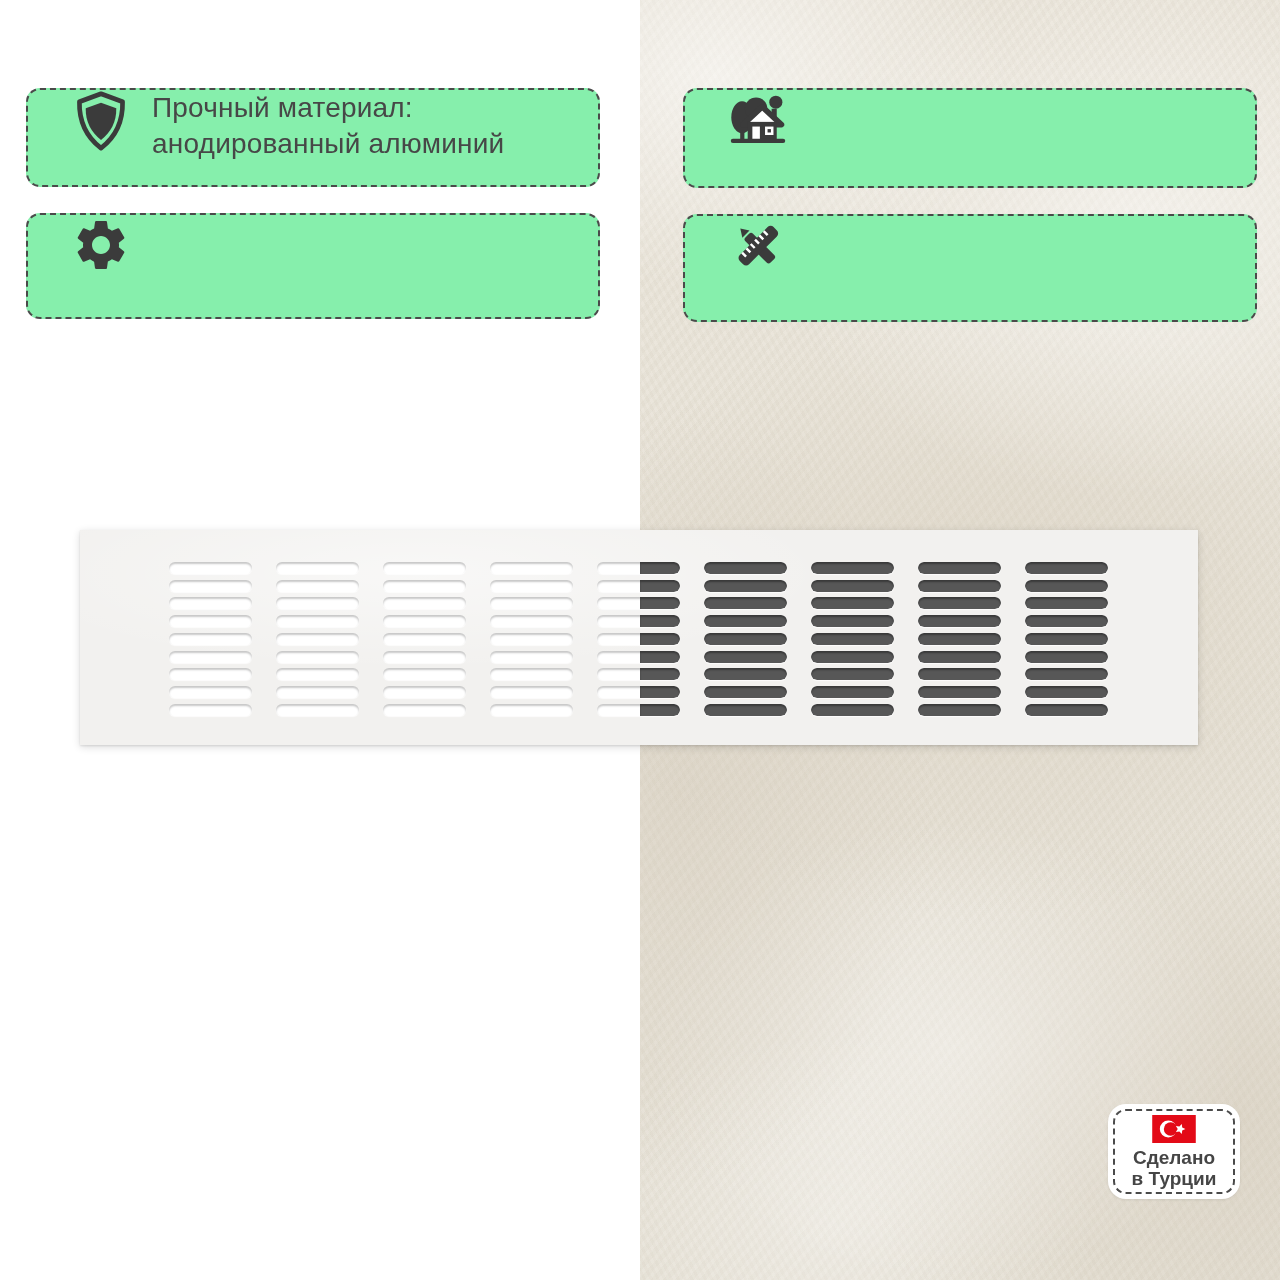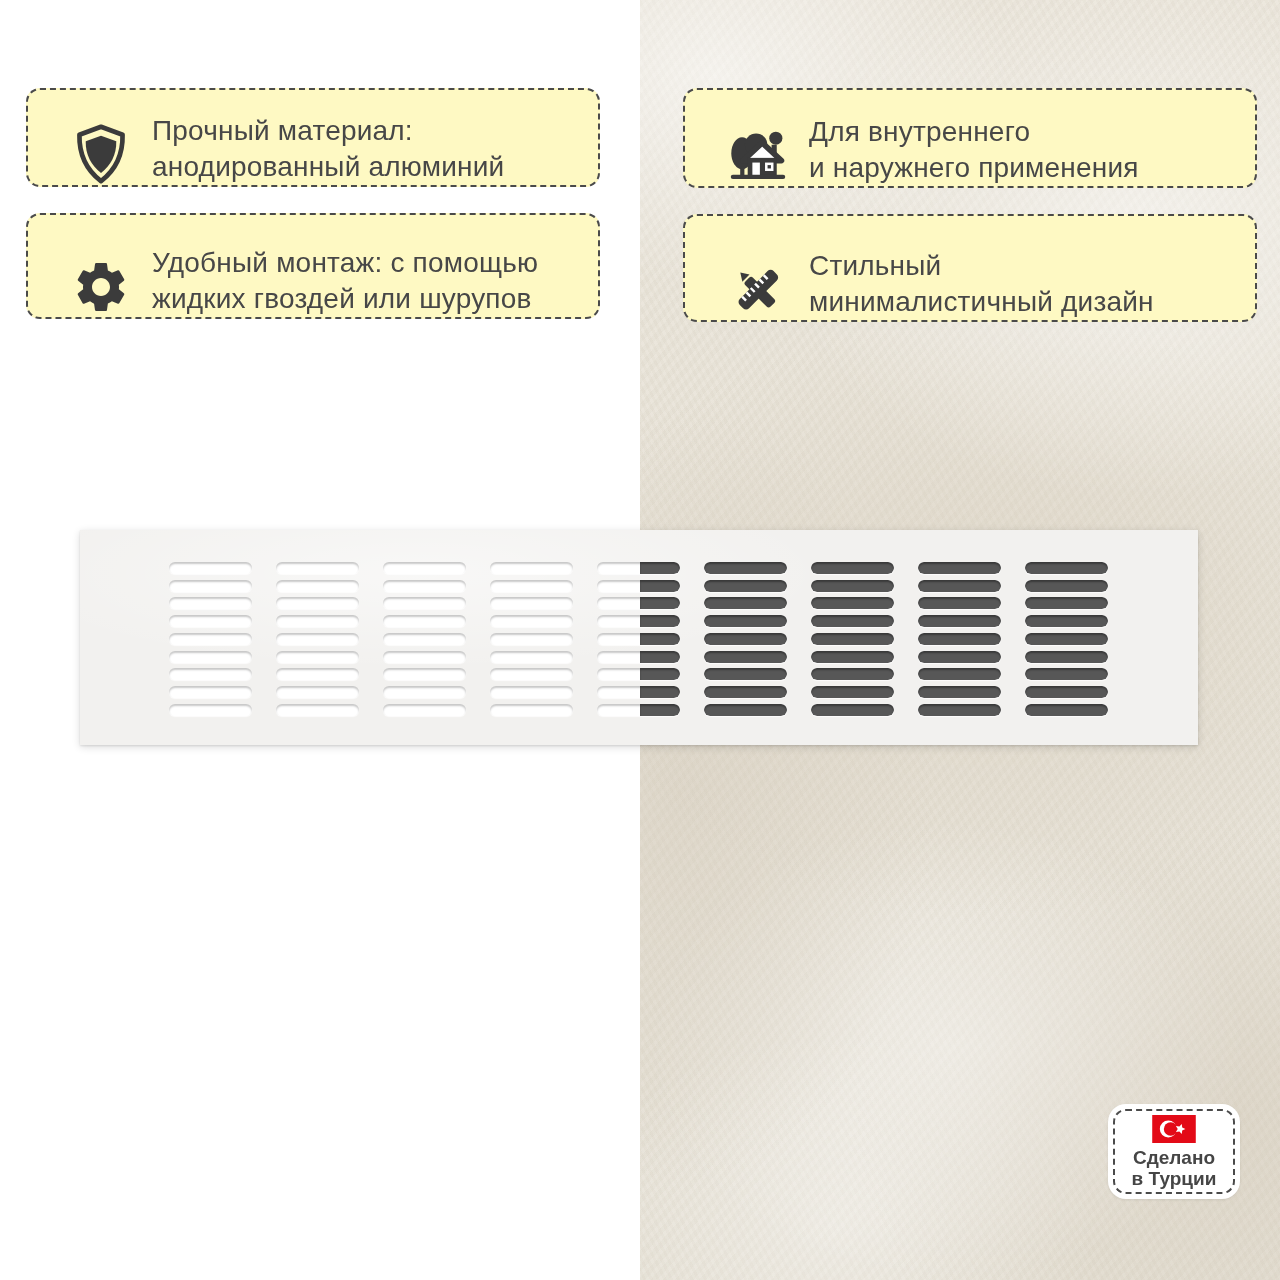--- a/index.html
+++ b/index.html
@@ -20,23 +20,23 @@
       radial-gradient(430px 330px at 48% 82%, rgba(255,255,255,0.42), rgba(255,255,255,0) 70%),
       radial-gradient(520px 420px at 92% 88%, rgba(209,199,182,0.42), rgba(209,199,182,0) 72%),
       radial-gradient(380px 280px at 30% 96%, rgba(255,255,255,0.35), rgba(255,255,255,0) 70%),
       repeating-linear-gradient(63deg, rgba(255,255,255,0.05) 0 3px, rgba(189,180,163,0.06) 3px 6px),
       repeating-linear-gradient(-48deg, rgba(255,255,255,0.04) 0 4px, rgba(176,167,150,0.05) 4px 9px),
       linear-gradient(180deg,#eae5da,#e5e0d4);
   }
   
   .feature-box{
     position:absolute;box-sizing:border-box;
-    background:#fef9c3;
+    background:#86efac;
     border:2px dashed #4a4a4a;border-radius:14px;
-    display:flex;align-items:flex-end;
+    display:flex;align-items:flex-start;
     padding:0 18px 0 42px;gap:20px;
   }
   .fb1{left:26px;top:88px;width:574px;height:99px;}
   .fb2{left:26px;top:213px;width:574px;height:106px;}
   .fb3{left:683px;top:88px;width:574px;height:100px;}
   .fb4{left:683px;top:214px;width:574px;height:108px;}
   .feature-icon{flex:0 0 62px;display:flex;align-items:center;justify-content:center;}
   .feature-text{
     color:#474747;font-size:28px;line-height:36px;
     white-space:pre-line;letter-spacing:0.2px;
@@ -87,59 +87,53 @@
   <span class="feature-text">Прочный материал:
 анодированный алюминий</span>
 </div>
 
 <div class="feature-box fb2">
   <span class="feature-icon">
     <svg width="60" height="60" viewBox="0 0 24 24">
       <path fill="#3b3b3b" d="M19.14,12.94c0.04-0.3,0.06-0.61,0.06-0.94c0-0.32-0.02-0.64-0.07-0.94l2.03-1.58c0.18-0.14,0.23-0.41,0.12-0.61 l-1.92-3.32c-0.12-0.22-0.37-0.29-0.59-0.22l-2.39,0.96c-0.5-0.38-1.03-0.7-1.62-0.94L14.4,2.81c-0.04-0.24-0.24-0.41-0.48-0.41 h-3.84c-0.24,0-0.43,0.17-0.47,0.41L9.25,5.35C8.66,5.59,8.12,5.92,7.63,6.29L5.24,5.33c-0.22-0.08-0.47,0-0.59,0.22L2.74,8.87 C2.62,9.08,2.66,9.34,2.86,9.48l2.03,1.58C4.84,11.36,4.8,11.69,4.8,12s0.02,0.64,0.07,0.94l-2.03,1.58 c-0.18,0.14-0.23,0.41-0.12,0.61l1.92,3.32c0.12,0.22,0.37,0.29,0.59,0.22l2.39-0.96c0.5,0.38,1.03,0.7,1.62,0.94l0.36,2.54 c0.05,0.24,0.24,0.41,0.48,0.41h3.84c0.24,0,0.44-0.17,0.47-0.41l0.36-2.54c0.59-0.24,1.13-0.56,1.62-0.94l2.39,0.96 c0.22,0.08,0.47,0,0.59-0.22l1.92-3.32c0.12-0.22,0.07-0.47-0.12-0.61L19.14,12.94z M12,15.6c-1.98,0-3.6-1.62-3.6-3.6 s1.62-3.6,3.6-3.6s3.6,1.62,3.6,3.6S13.98,15.6,12,15.6z"></path>
     </svg>
   </span>
-  <span class="feature-text">Удобный монтаж: с помощью
-жидких гвоздей или шурупов</span>
 </div>
 
 <div class="feature-box fb3">
   <span class="feature-icon">
     <svg width="62" height="60" viewBox="0 0 64 64">
       <circle cx="51" cy="13" r="7" fill="#3b3b3b"></circle>
       <ellipse cx="15" cy="29" rx="11.5" ry="17" fill="#3b3b3b"></ellipse>
       <circle cx="30" cy="20" r="12" fill="#3b3b3b"></circle>
       <rect x="13" y="43" width="4.5" height="11" fill="#3b3b3b"></rect>
       <rect x="46.5" y="20" width="5.5" height="13" fill="#3b3b3b"></rect>
       <polygon points="16,37 36.5,18 57,37" fill="#ffffff" stroke="#3b3b3b" stroke-width="6" stroke-linejoin="round"></polygon>
       <rect x="21" y="34" width="31" height="20" fill="#3b3b3b"></rect>
       <rect x="26" y="39" width="8" height="15" fill="#ffffff"></rect>
       <rect x="39.5" y="39" width="9" height="9" fill="#ffffff"></rect>
       <rect x="42.2" y="41.7" width="3.6" height="3.6" fill="#3b3b3b"></rect>
       <rect x="3" y="52" width="58" height="4.5" rx="2.2" fill="#3b3b3b"></rect>
     </svg>
   </span>
-  <span class="feature-text">Для внутреннего
-и наружнего применения</span>
 </div>
 
 <div class="feature-box fb4">
   <span class="feature-icon">
     <svg width="60" height="60" viewBox="0 0 64 64">
       <g transform="rotate(45 32 32)">
         <rect x="16" y="26.5" width="38" height="11.5" rx="3" fill="#3b3b3b"></rect>
         <polygon points="5.5,32.2 14,26.8 14,37.6" fill="#3b3b3b"></polygon>
       </g>
       <g transform="rotate(-45 32 32)">
         <rect x="7" y="25" width="51" height="14" rx="4.5" fill="#3b3b3b"></rect>
         <path d="M15 25 v6 M21.5 25 v6 M28 25 v6 M34.5 25 v6 M41 25 v6 M47.5 25 v6" stroke="#ffffff" stroke-width="2.6"></path>
       </g>
     </svg>
   </span>
-  <span class="feature-text">Стильный
-минималистичный дизайн</span>
 </div>
 
 <div class="grille" style="left: 80px; top: 530px; width: 1118px; height: 215px; background-color: rgb(242, 241, 239);">
     <div class="slot" style="left: 89px; top: 32px; width: 83px; height: 12px; background: rgb(255, 255, 255);"></div>
     <div class="slot" style="left: 89px; top: 49.7px; width: 83px; height: 12px; background: rgb(255, 255, 255);"></div>
     <div class="slot" style="left: 89px; top: 67.4px; width: 83px; height: 12px; background: rgb(255, 255, 255);"></div>
     <div class="slot" style="left: 89px; top: 85.1px; width: 83px; height: 12px; background: rgb(255, 255, 255);"></div>
     <div class="slot" style="left: 89px; top: 102.8px; width: 83px; height: 12px; background: rgb(255, 255, 255);"></div>
     <div class="slot" style="left: 89px; top: 120.5px; width: 83px; height: 12px; background: rgb(255, 255, 255);"></div>
     <div class="slot" style="left: 89px; top: 138.2px; width: 83px; height: 12px; background: rgb(255, 255, 255);"></div>

